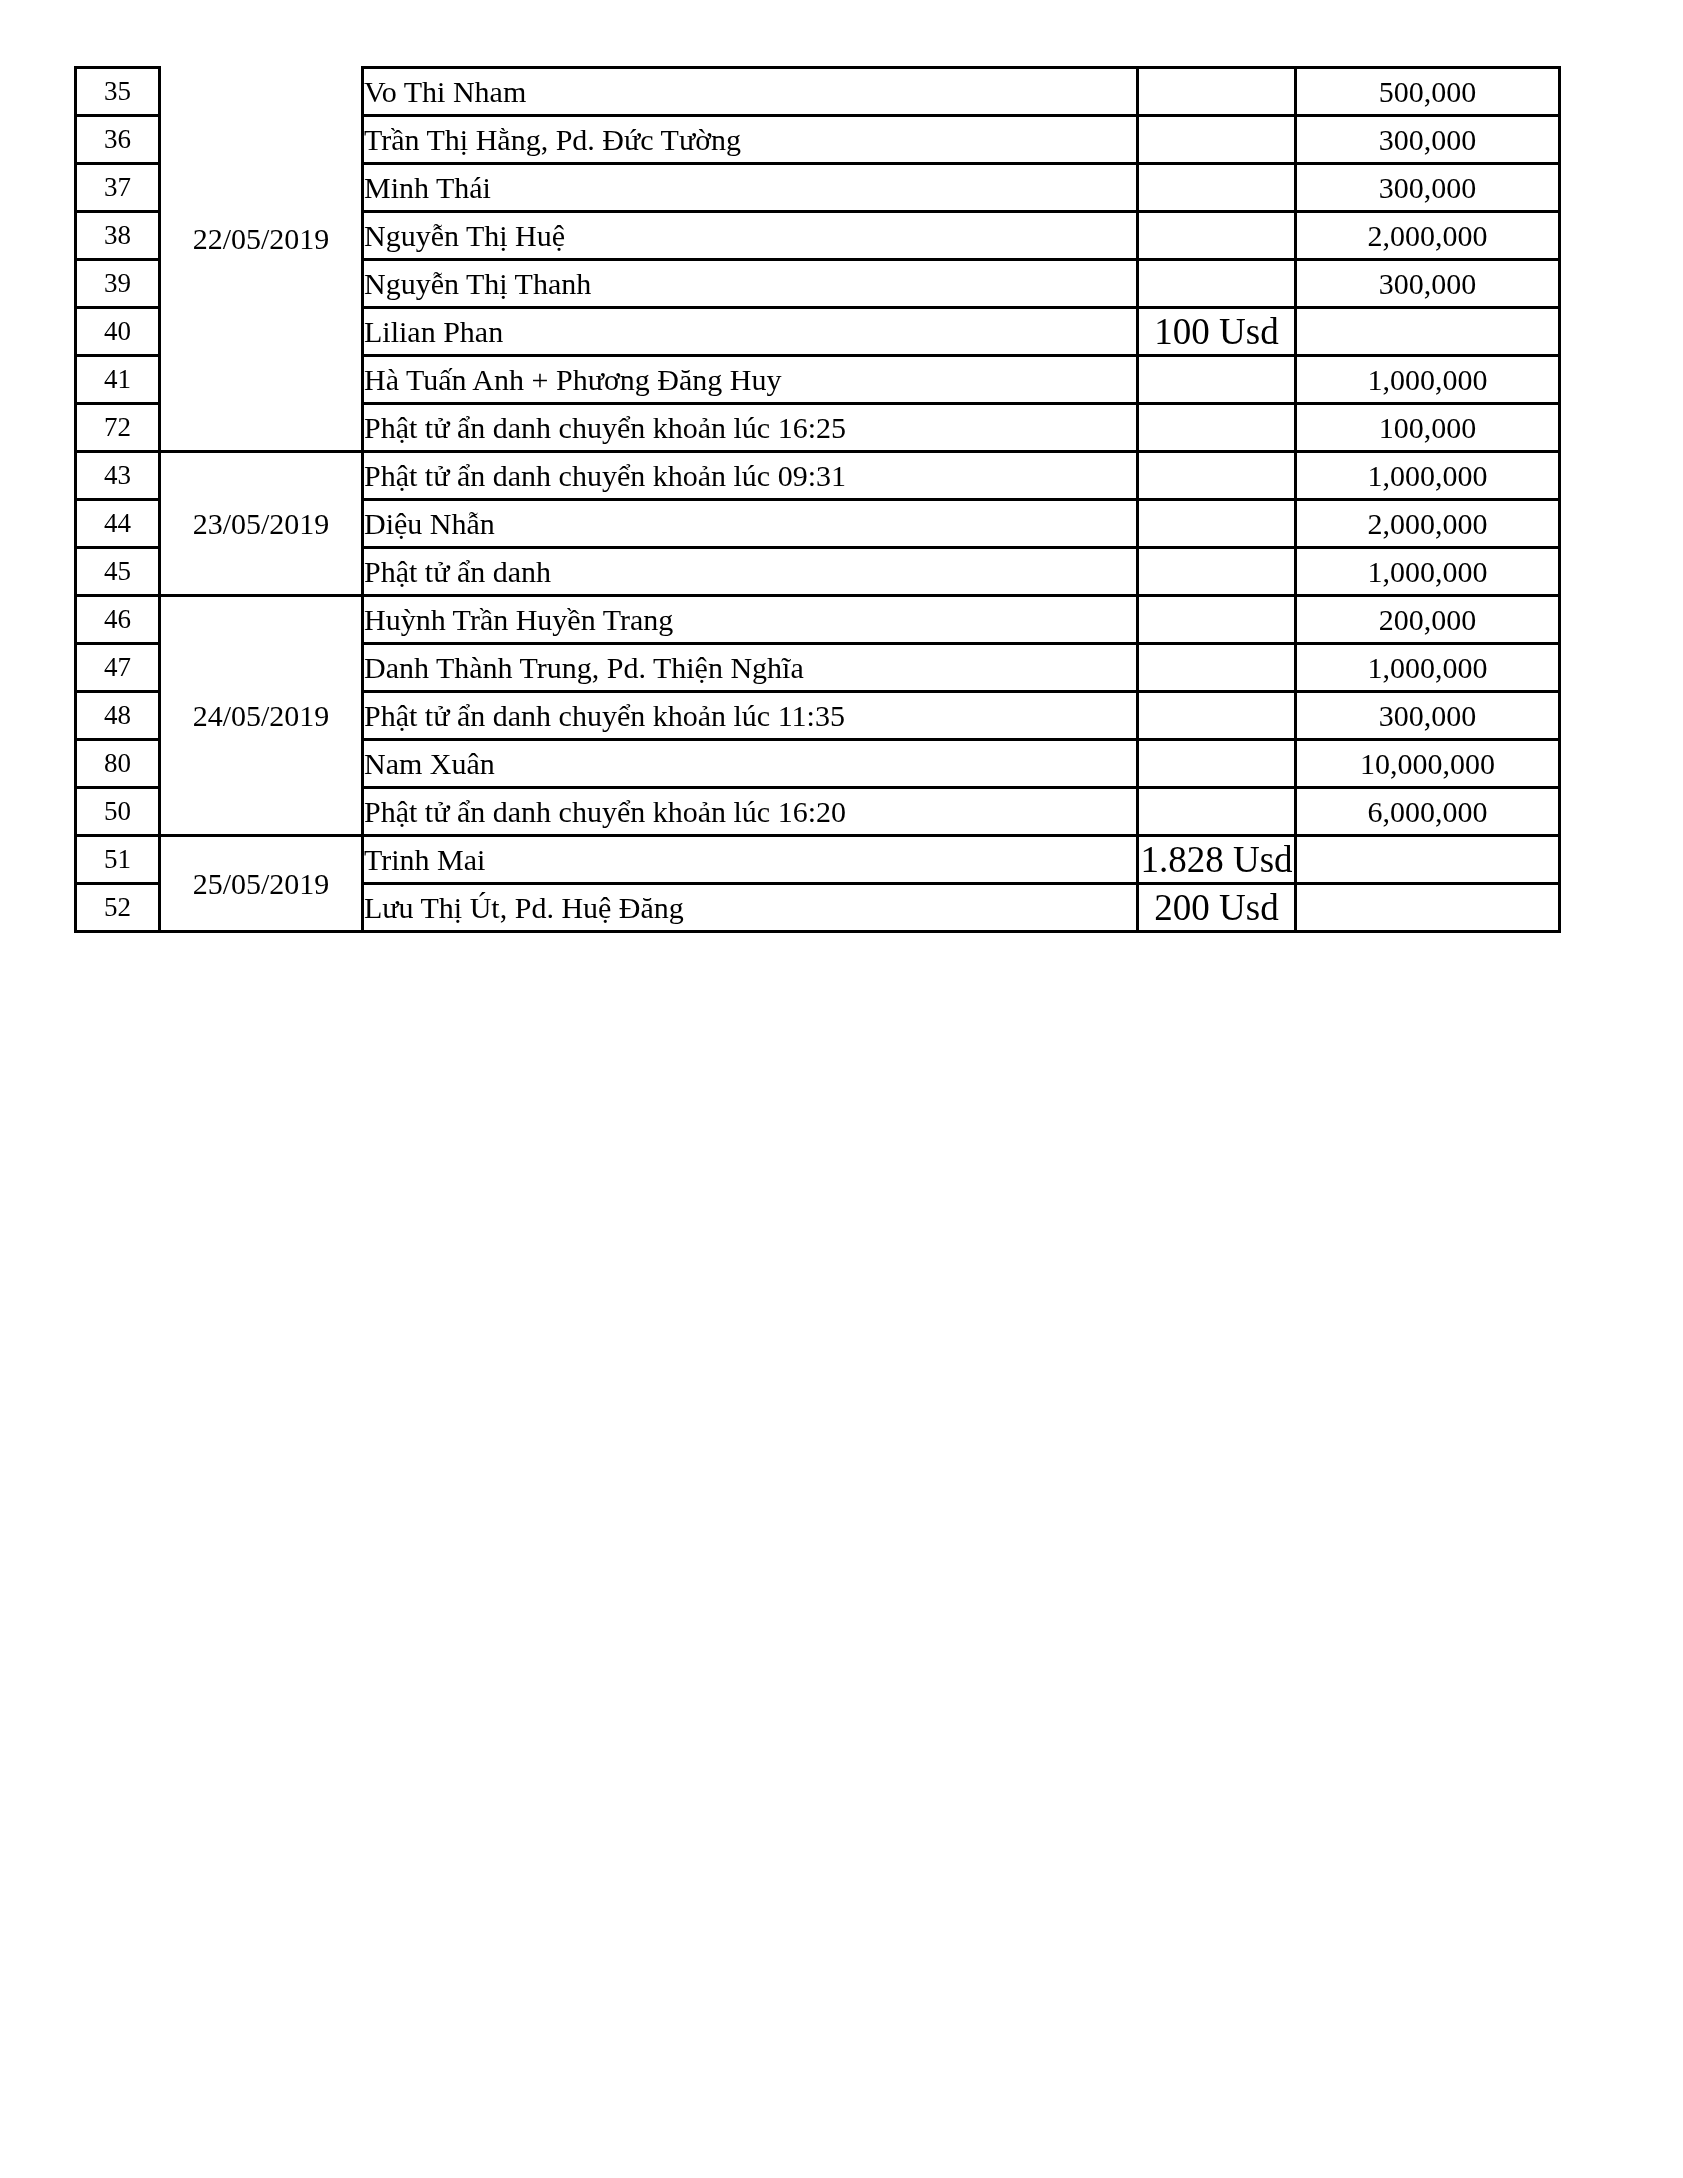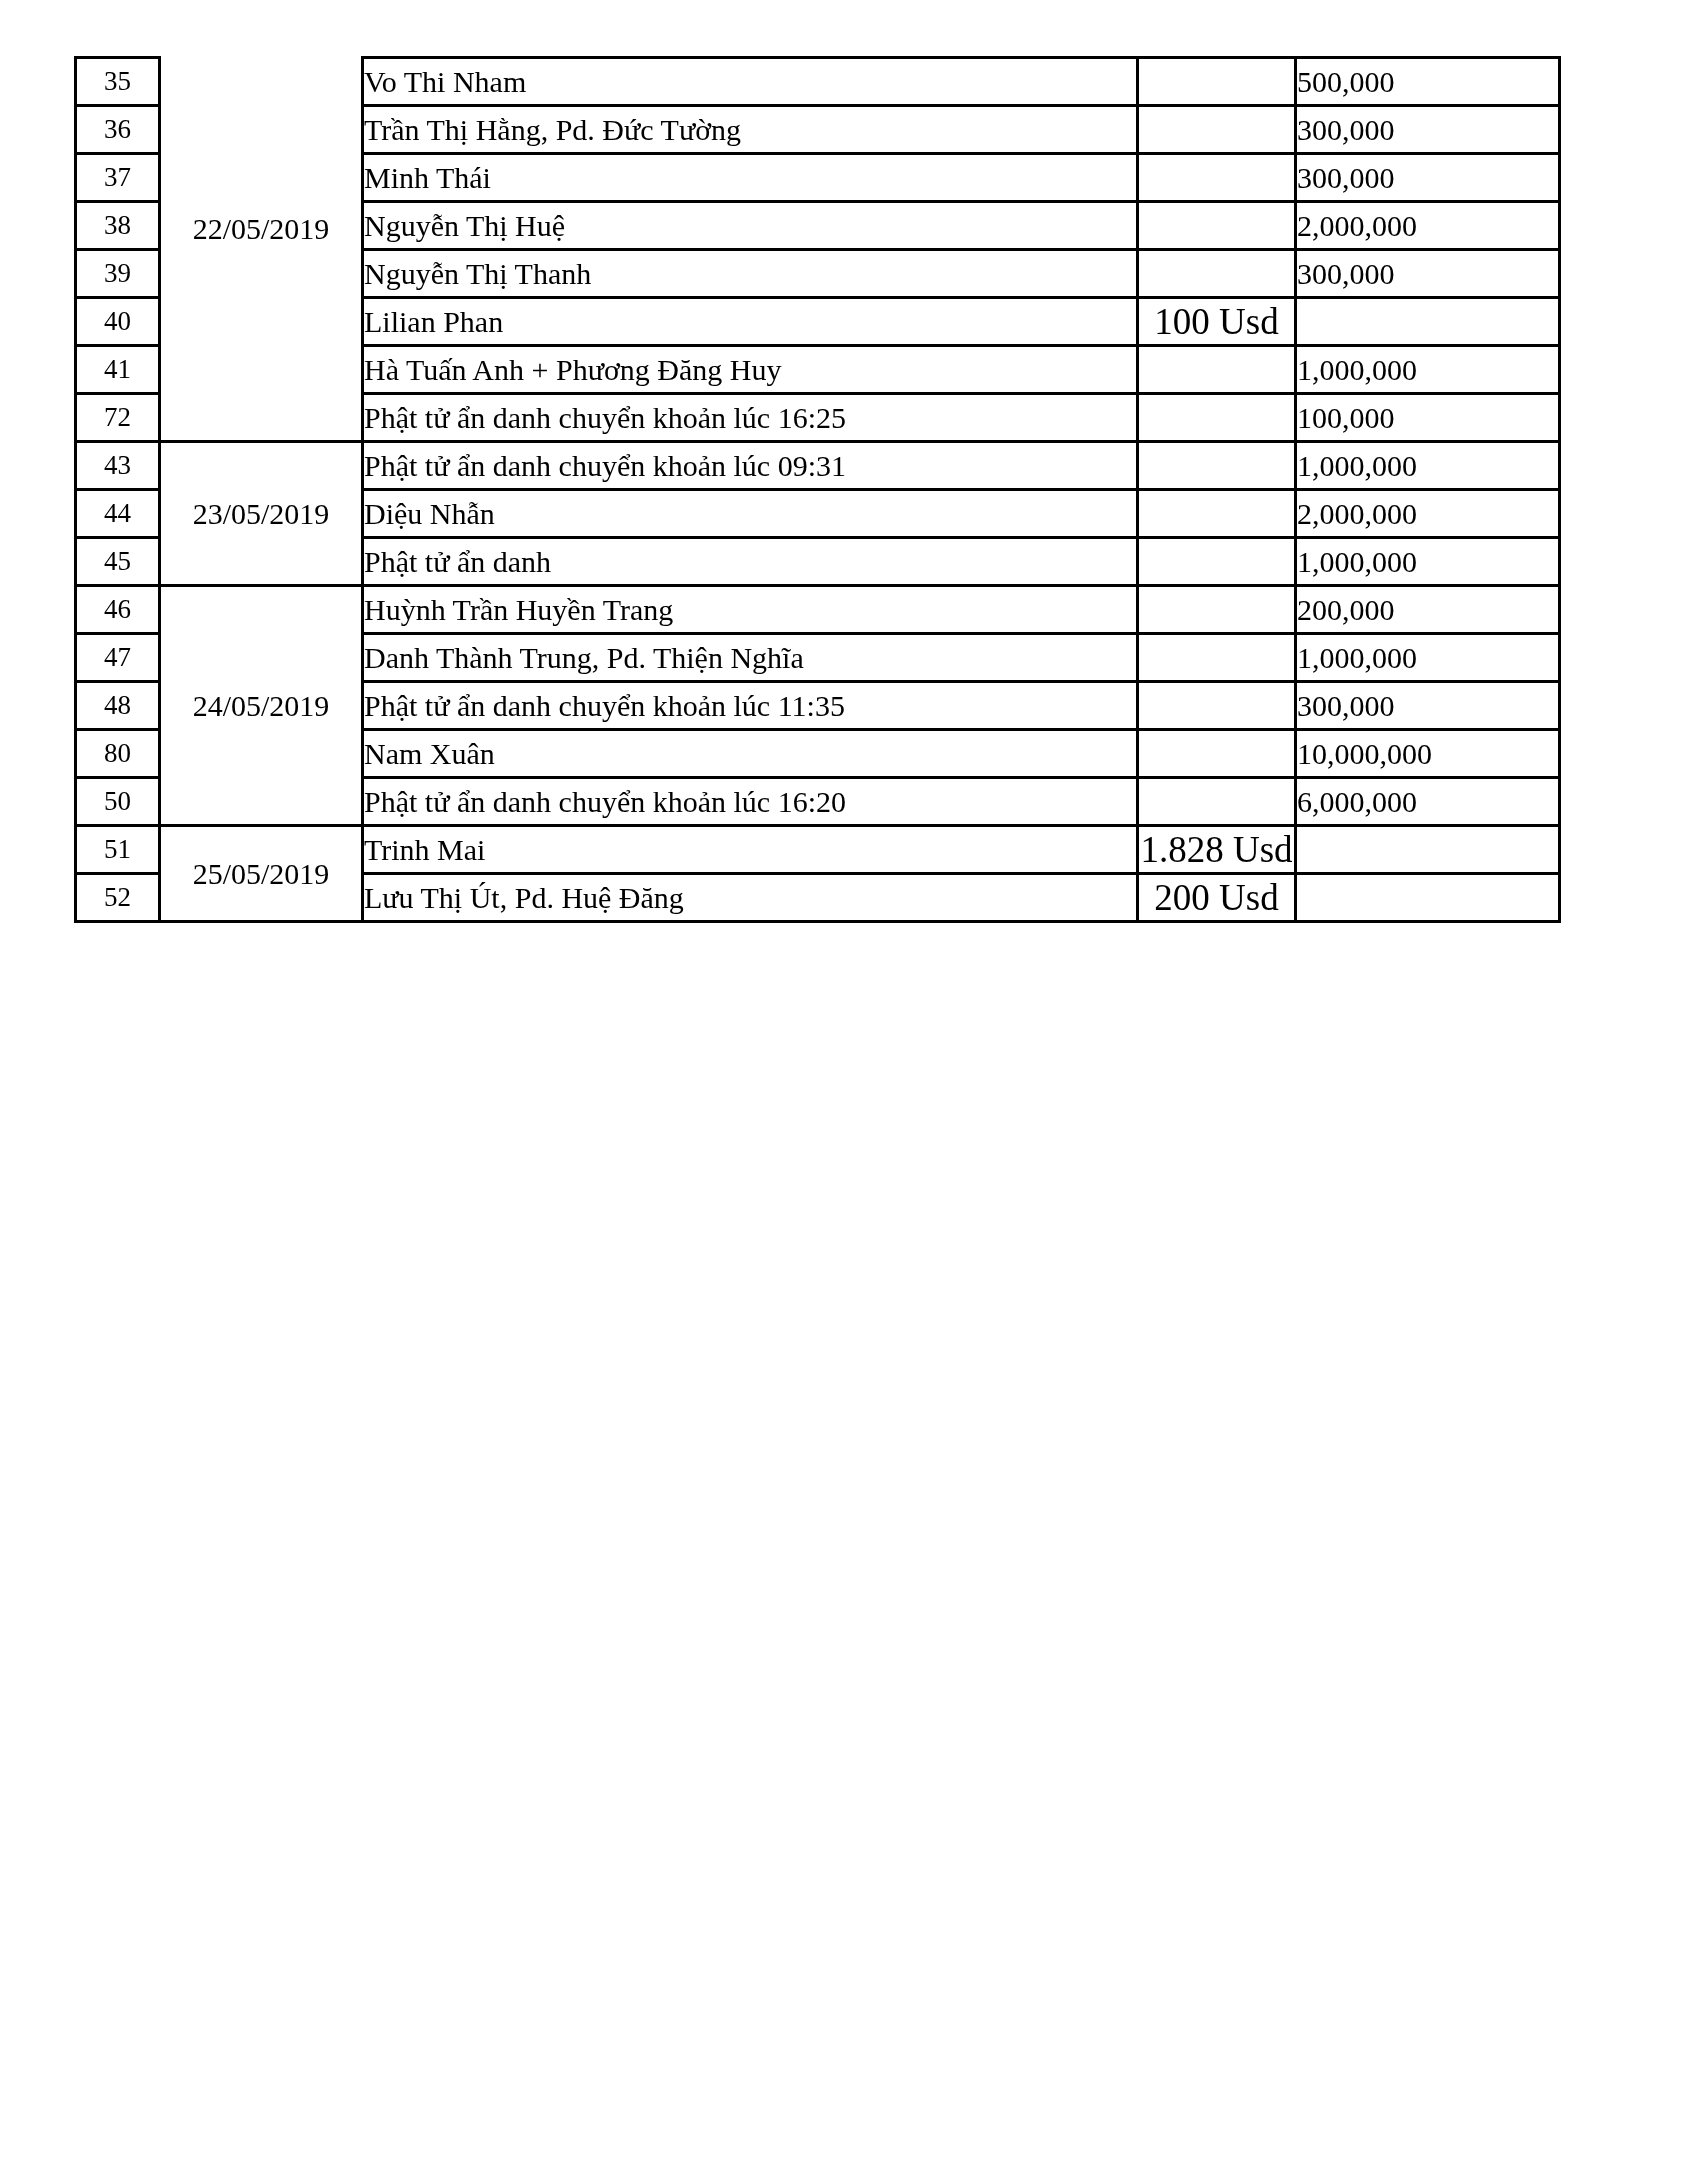--- a/index.html
+++ b/index.html
@@ -12,21 +12,21 @@
     width: 1683px;
     height: 2178px;
     background: #ffffff;
     overflow: hidden;
     font-family: "Liberation Serif", "DejaVu Serif", serif;
     color: #000000;
   }
   table.donation-table {
     position: absolute;
     left: 74px;
-    top: 56px;
+    top: 66px;
     border-collapse: collapse;
     table-layout: fixed;
     width: 1485px;
   }
   table.donation-table col.col-num  { width: 84px; }
   table.donation-table col.col-date { width: 203px; }
   table.donation-table col.col-name { width: 775px; }
   table.donation-table col.col-usd  { width: 158px; }
   table.donation-table col.col-vnd  { width: 264px; }
 
@@ -62,21 +62,21 @@
     text-align: left;
     font-size: 30px;
     padding-left: 7px;
   }
   td.usd-cell {
     text-align: center;
     font-size: 37px;
     padding-right: 5px;
   }
   td.vnd-cell {
-    text-align: left;
+    text-align: center;
     font-size: 30px;
     padding-right: 8px;
   }
 </style>
 </head>
 <body>
 
 <div class="page">
   <table class="donation-table">
     <colgroup>

